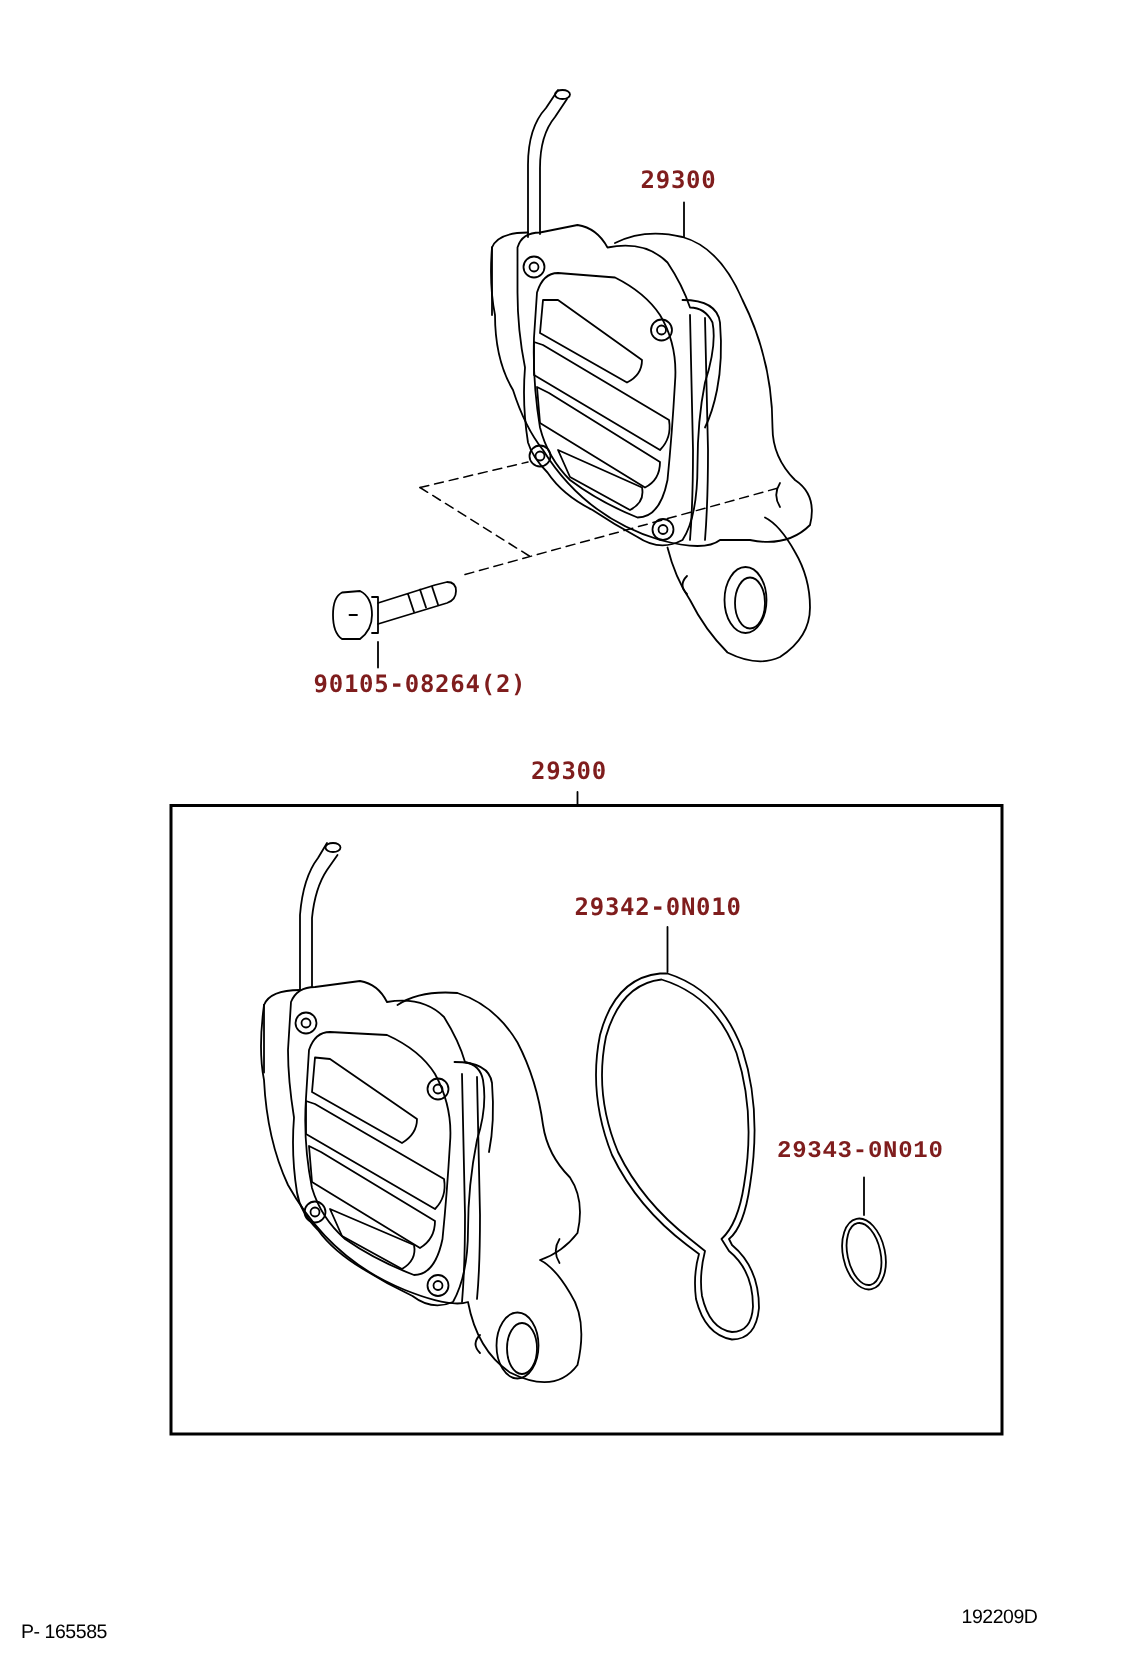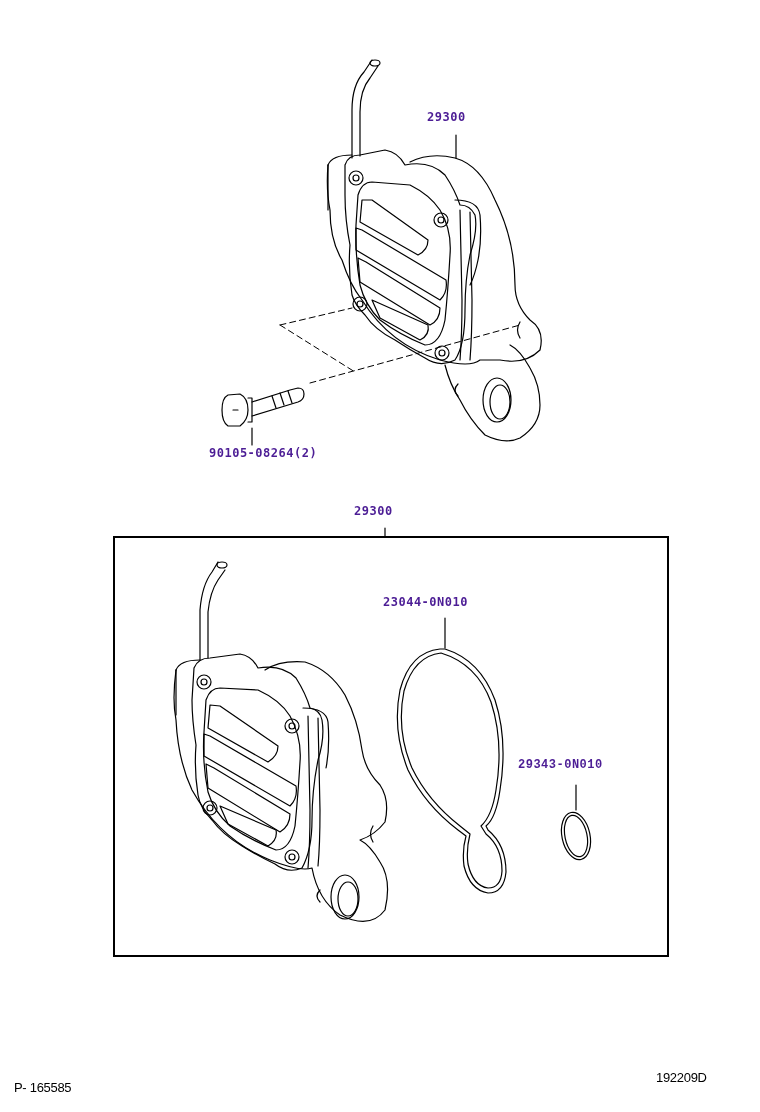--- a/index.html
+++ b/index.html
@@ -1,17 +1,17 @@
 <!DOCTYPE html>
 <html><head>
 <meta charset="utf-8">
 <style>
   html, body { margin: 0; padding: 0; background: #ffffff; }
   body { width: 760px; height: 1112px; position: relative; overflow: hidden; font-family: "DejaVu Sans Mono", monospace; }
-  .label { position: absolute; font-family: "DejaVu Sans Mono", "Liberation Mono", monospace; font-weight: bold; color: #4c1d95; font-size: 12px; letter-spacing: 0.5px; white-space: nowrap; }
+  .label { position: absolute; font-family: "DejaVu Sans Mono", "Liberation Mono", monospace; font-weight: bold; color: #7f1d1d; font-size: 16px; letter-spacing: 0.5px; white-space: nowrap; }
   .footer { position: absolute; font-family: "Liberation Sans", "DejaVu Sans", sans-serif; color: #000; font-size: 13px; letter-spacing: -0.3px; }
   svg.art { position: absolute; left: 0; top: 0; }
   .kit-box { position: absolute; left: 113px; top: 536px; width: 552px; height: 417px; border: 2px solid #000; box-sizing: content-box; }
 </style>
 </head>
 <body>
 
 <svg class="art" width="760" height="1112" viewBox="0 0 760 1112">
   <g fill="none" stroke="#000" stroke-width="1.2" stroke-linejoin="round" stroke-linecap="round">
 
@@ -126,17 +126,17 @@
       <ellipse cx="576" cy="836" rx="11" ry="21" transform="rotate(-12 576 836)"></ellipse>
     </g>
   </g>
 </svg>
 
 <div class="kit-box"></div>
 
 <div class="label" style="left:427px; top:110px;">29300</div>
 <div class="label" style="left:209px; top:446px;">90105-08264(2)</div>
 <div class="label" style="left:354px; top:504px;">29300</div>
-<div class="label" style="left:383px; top:595px;">23044-0N010</div>
+<div class="label" style="left:383px; top:595px;">29342-0N010</div>
 <div class="label" style="left:518px; top:758px;font-family:Liberation Mono, monospace;">29343-0N010</div>
 
 <div class="footer" style="left:14px; top:1080px;">P- 165585</div>
-<div class="footer" style="left:641px; top:1070px;margin-left:15px;">192209D</div>
+<div class="footer" style="left:641px; top:1070px;">192209D</div>
 
 </body></html>

